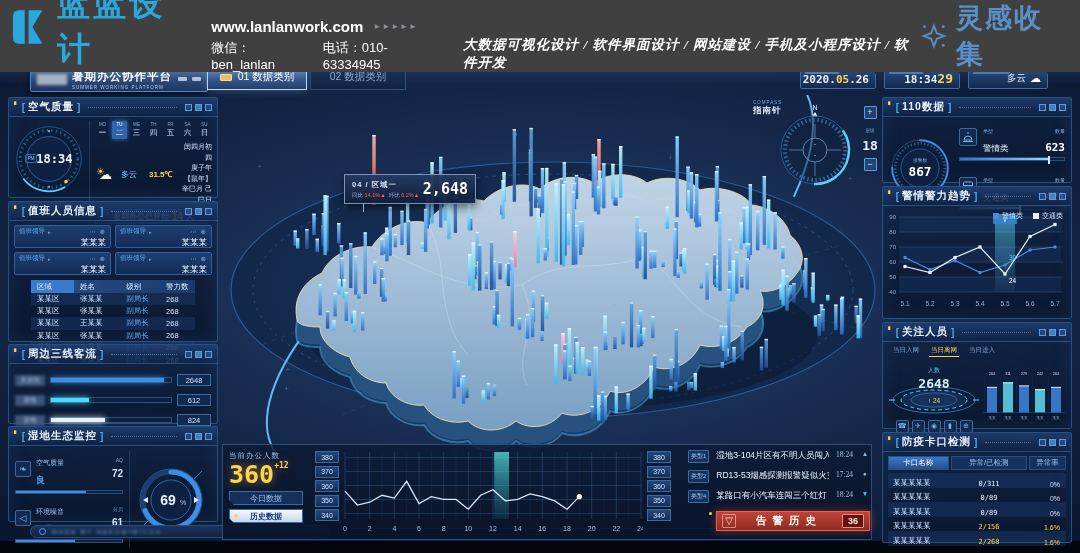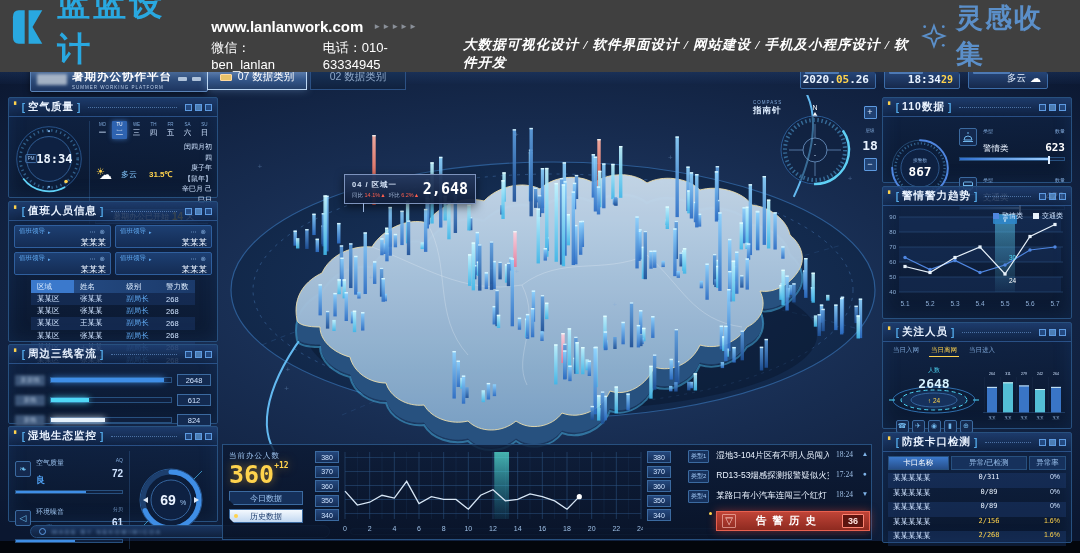--- a/index.html
+++ b/index.html
@@ -49,21 +49,21 @@
 .tab-1:after{content:"";position:absolute;right:-2px;top:-3px;width:3px;height:3px;background:#ffd34d;border-radius:50%}
 .tab-2{left:310px;width:96px}
 .tab-ico{width:12px;height:7px;border:1px solid #ffd9a0;background:#e8c26a;border-radius:1px}
 .iplate{position:absolute;top:5px;height:24px;width:76px;border:1px solid #3c6ca8;border-radius:2px;
   background:linear-gradient(180deg,#2c5088,#16294c);clip-path:polygon(0 0,92% 0,100% 40%,100% 100%,0 100%)}
 .ip-tag{position:absolute;left:4px;top:-1px;height:9px;min-width:34px;padding:0 4px;background:#4d79b4;
   color:#dfeeff;font-size:4.5px;letter-spacing:1px;display:flex;align-items:center;border-radius:1px}
 .ip-val{position:absolute;right:6px;bottom:2px;font-size:11px;font-weight:bold;color:#e9f3ff;
   font-family:"DejaVu Sans Mono",monospace}
 .ip-val .yl{color:#ffd34d}
-.ip-val .sm{font-size:10px}
+.ip-val .sm{font-size:13px}
 .iplate.w-date{left:800px}.iplate.w-time{left:884px}.iplate.w-weather{left:968px;width:80px}
 .ip-weather{position:absolute;right:6px;bottom:3px;color:#e9f3ff;font-size:9.5px;display:flex;gap:4px;align-items:center}
 .cloud-glyph{color:#fff;font-size:11px}
 
 
 .panel{position:absolute;border:1px solid #27507f;border-radius:2px;z-index:3;
   background:linear-gradient(180deg,rgba(16,36,70,.80),rgba(9,22,44,.84));
   box-shadow:inset 0 0 18px rgba(40,90,160,.22)}
 .panel-head{height:19px;display:flex;align-items:center;padding:0 5px;gap:3px;
   border-bottom:1px solid rgba(70,130,200,.35);
@@ -192,21 +192,21 @@
 .bottom-box{position:absolute;left:222px;top:384px;width:650px;height:96px;z-index:3;
   background:linear-gradient(180deg,rgba(12,26,52,.82),rgba(8,18,38,.86));border:1px solid #27507f}
 .office{position:absolute;left:6px;top:6px;width:80px}
 .office-label{font-size:7.5px;color:#9fc6f2;letter-spacing:1px}
 .office-value{margin-top:1px;font-family:"DejaVu Sans Mono",monospace;font-size:25px;font-weight:bold;color:#ffd34d;
   text-shadow:0 0 10px rgba(255,185,52,.5);line-height:1}
 .office-delta{font-size:8px;color:#ffd34d;vertical-align:top}
 .office-btn{margin-top:4px;width:74px;height:14px;border:1px solid #3b6aa0;background:#15305a;color:#9fc6f2;
   font-size:8px;display:flex;align-items:center;justify-content:center;cursor:pointer;
   clip-path:polygon(0 0,100% 0,100% 100%,5px 100%,0 calc(100% - 5px))}
-.office-btn.on{background:linear-gradient(180deg,#f4f9fe,#c2d8f1);color:#1b3a6a;font-weight:normal;position:relative;
+.office-btn.on{background:linear-gradient(180deg,#f4f9fe,#c2d8f1);color:#1b3a6a;font-weight:bold;position:relative;
   box-shadow:0 0 7px rgba(156,196,238,.6)}
 .office-btn.on i{position:absolute;left:4px;width:4px;height:4px;background:#ffd34d;border-radius:50%}
 .ycol{position:absolute;top:6px;display:flex;flex-direction:column;gap:2.5px}
 .ycol.yl1{left:92px}.ycol.yl2{left:424px}
 .yplate{width:24px;height:12px;border:1px solid #3b6aa0;background:linear-gradient(180deg,#24477c,#152e57);
   color:#cfe3ff;font-size:7px;display:flex;align-items:center;justify-content:center}
 #office-plot{position:absolute;left:120px;top:2px}
 
 
 .alarms{position:absolute;left:688px;top:390px;width:182px;z-index:3}
@@ -257,21 +257,21 @@
 .mi{width:13px;height:13px;border:1px solid #3b6aa0;border-radius:2px;background:#14294e;color:#6fb5ea;
   font-size:7px;display:flex;align-items:center;justify-content:center;cursor:pointer}
 
 #p-check{left:882px;top:372px;width:190px;height:111px}
 .ck-head{display:flex;gap:2px;padding:4px 5px 0}
 .ck-h{height:14px;font-size:7.5px;display:flex;align-items:center;justify-content:center;cursor:pointer;
   background:#16315c;color:#9fc6f2;border:1px solid #27507f}
 .ck-h.on{background:linear-gradient(180deg,#3b79cc,#274f8a);color:#fff}
 .ck-h1{width:62px}.ck-h2{width:78px}.ck-h3{width:38px}
 .ck-rows{margin:3px 5px 0}
-.ck-row{display:flex;height:14.5px;align-items:flex-start;font-size:7.5px;color:#cfe3ff;cursor:pointer}
+.ck-row{display:flex;height:14.5px;align-items:flex-end;font-size:7.5px;color:#cfe3ff;cursor:pointer}
 .ck-row:nth-child(odd){background:rgba(35,70,130,.35)}
 .ck-row .n{width:62px;padding-left:5px}
 .ck-row .r{width:78px;text-align:center;color:#eaf3ff;font-family:"DejaVu Sans Mono",monospace;font-size:7px}
 .ck-row .p{width:38px;text-align:right;padding-right:6px;font-size:7px}
 .ck-row.warn .r,.ck-row.warn .p{color:#ffd34d}
 </style>
 </head>
 <body>
 
 <div class="page">
@@ -853,21 +853,21 @@
         <span class="tp-logo blur"></span>
         <div class="tp-text">
           <div class="tp-title">暑期办公协作平台</div>
           <div class="tp-sub">SUMMER WORKING PLATFORM</div>
         </div>
         <span class="tp-btn"></span>
         <span class="tp-btn"></span>
       </div>
       <div class="tab tab-1">
         <span class="tab-ico"></span>
-        <span>07 数据类别</span>
+        <span>01 数据类别</span>
       </div>
       <div class="tab tab-2">
         <span>02 数据类别</span>
       </div>
       <div class="iplate w-date">
         <span class="ip-tag">DATE</span>
         <span class="ip-val"><span>2020.</span><span class="yl">05</span><span>.26</span></span>
       </div>
       <div class="iplate w-time">
         <span class="ip-tag">TIME</span>

